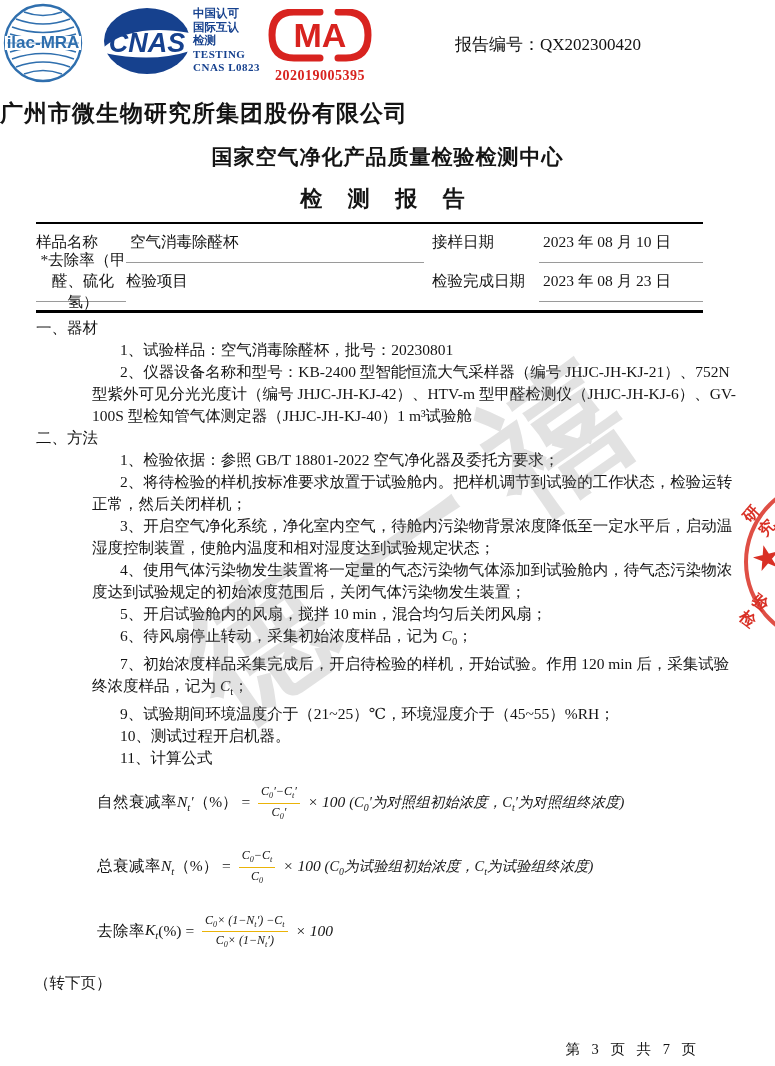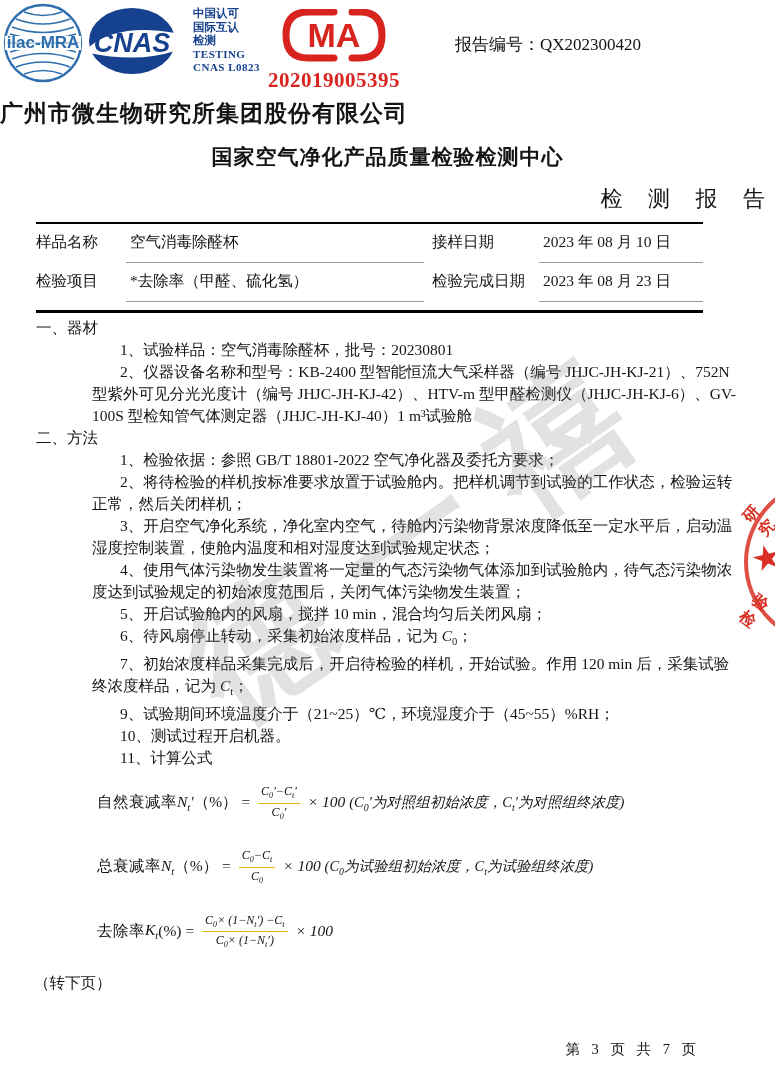--- a/index.html
+++ b/index.html
@@ -2,32 +2,32 @@
 <html><head>
 <meta charset="utf-8">
 <style>
   html,body{margin:0;padding:0;background:#e8e8e8;}
   .page{position:relative;width:775px;height:1066px;margin:0 auto;background:#ffffff;
         overflow:hidden;font-family:"Liberation Serif","DejaVu Serif",serif;color:#141414;}
 
   
   .logo{position:absolute;}
   #ilac{left:2px;top:3px;}
-  #cnas{left:88px;top:7px;}
+  #cnas{left:103px;top:7px;}
   #accr{left:193px;top:7px;line-height:13.5px;font-size:11.5px;font-weight:bold;color:#16418e;}
   #accr .lat{font-size:11px;letter-spacing:.5px;}
   #cma{left:268px;top:9px;text-align:center;}
-  #cma-num{display:block;margin-top:1px;color:#d8231f;font-weight:bold;font-size:21px;letter-spacing:.5px;font-family:"Liberation Serif",serif;}
+  #cma-num{display:block;margin-top:1px;color:#d8231f;font-weight:bold;font-size:14px;letter-spacing:.5px;font-family:"Liberation Serif",serif;}
   #report-no{position:absolute;left:455px;top:33px;font-size:17px;color:#111;}
   #report-no .num{font-family:"Liberation Serif",serif;}
 
   
   .t1{margin:0;padding-top:98px;text-align:left;font-size:23px;font-weight:bold;letter-spacing:1px;}
   .t2{margin:14px 12px 0;text-align:center;font-size:21px;font-weight:bold;letter-spacing:1px;}
-  .t3{margin:13px 0 0;text-align:right;font-size:22px;font-weight:normal;letter-spacing:10px;}
+  .t3{margin:13px 0 0;text-align:center;font-size:22px;font-weight:bold;letter-spacing:10px;}
 
   
   .rule{margin:8px 0 0 36px;width:667px;border-top:2.6px solid #000;}
   .rule.btm{border-top-width:3px;}
   .info{margin-left:36px;width:667px;display:grid;grid-template-columns:90px 298px 115px 164px;text-align:center;}
   .info .cell{height:36px;display:flex;align-items:center;font-size:15.5px;padding-bottom:2px;}
   .info .val{border-bottom:1px solid #9a9a9a;padding-left:4px;}
   .info .lab2{padding-left:8px;}
 
   
@@ -123,22 +123,22 @@
   <h1 class="t1">广州市微生物研究所集团股份有限公司</h1>
   <h2 class="t2">国家空气净化产品质量检验检测中心</h2>
   <h2 class="t3">检 测 报 告</h2>
 
   <div class="rule"></div>
   <div class="info">
     <div class="cell">样品名称</div>
     <div class="cell val">空气消毒除醛杯</div>
     <div class="cell lab2">接样日期</div>
     <div class="cell val">2023 年 08 月 10 日</div>
+    <div class="cell val">*去除率（甲醛、硫化氢）</div>
     <div class="cell">检验项目</div>
-    <div class="cell val">*去除率（甲醛、硫化氢）</div>
     <div class="cell lab2">检验完成日期</div>
     <div class="cell val">2023 年 08 月 23 日</div>
   </div>
   <div class="rule btm"></div>
 
   <div class="body-txt">
       <div class="sec-title">一、器材</div>
       <div class="item">1、试验样品：空气消毒除醛杯，批号：20230801</div>
       <div class="item">2、仪器设备名称和型号：KB-2400 型智能恒流大气采样器（编号 JHJC-JH-KJ-21）、752N 型紫外可见分光光度计（编号 JHJC-JH-KJ-42）、HTV-m 型甲醛检测仪（JHJC-JH-KJ-6）、GV-100S 型检知管气体测定器（JHJC-JH-KJ-40）1 m³试验舱</div>
       <div class="sec-title">二、方法</div>

